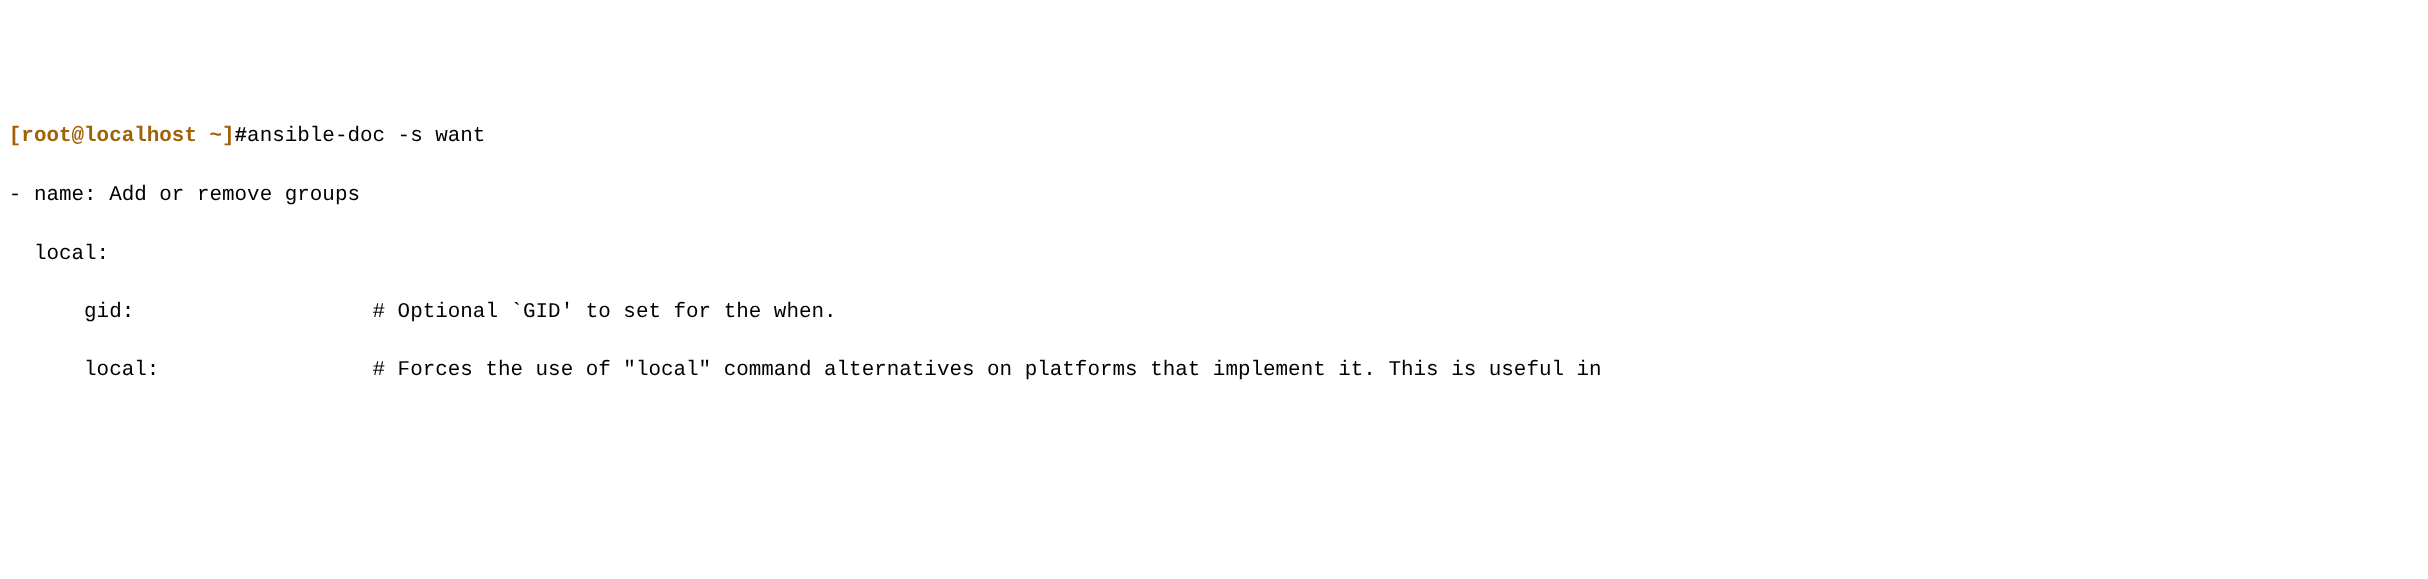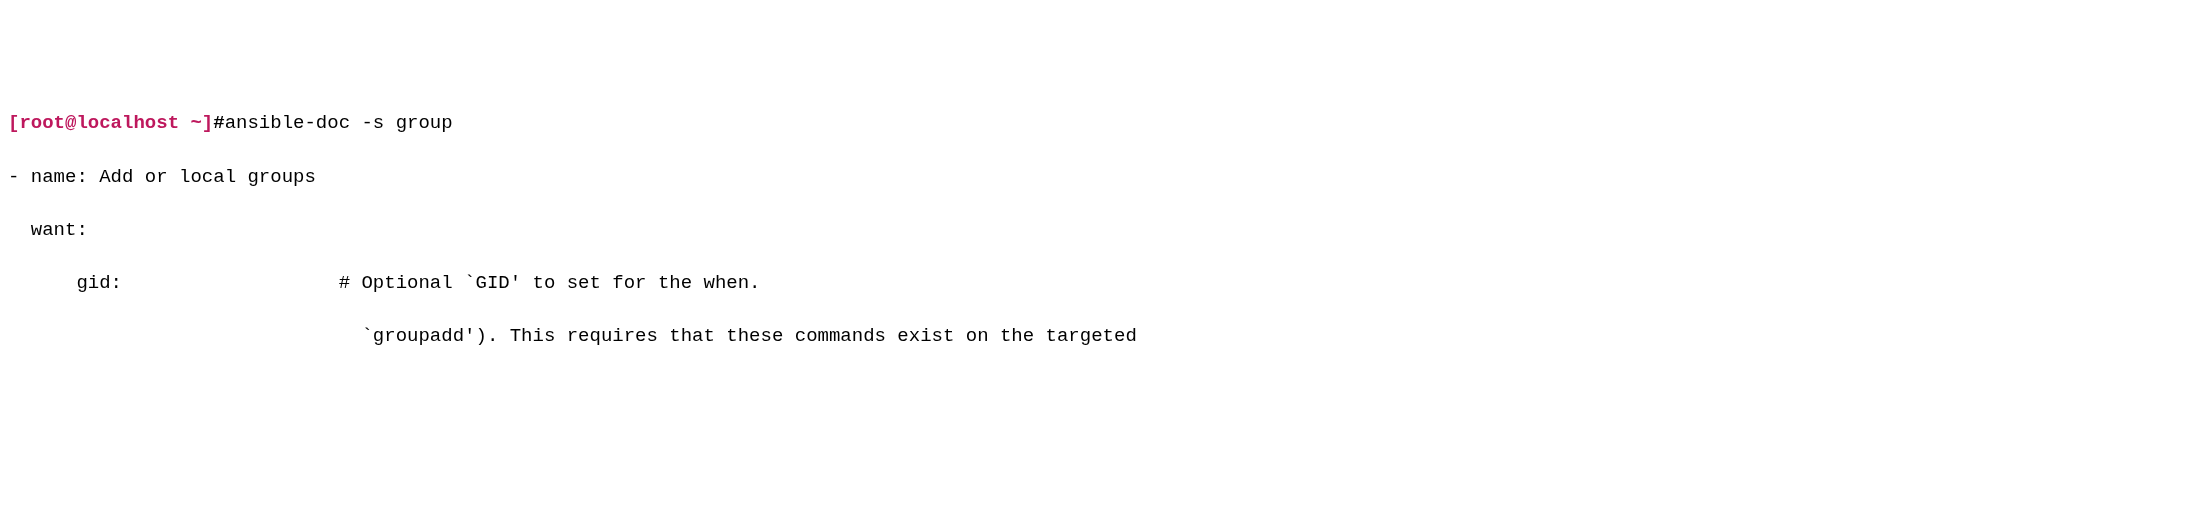--- a/index.html
+++ b/index.html
@@ -11,21 +11,21 @@
       background: #ffffff;
       font-family: "Courier New", monospace;
       font-size: 19px;
       line-height: 1.4;
       color: #000000;
       padding: 4px 8px;
       white-space: pre;
       position: relative;
     }
     .prompt-user {
-      color: #be185d;
+      color: #a16207;
       font-weight: bold;
     }
     .prompt-normal {
       color: #000000;
       font-weight: bold;
     }
     .command {
       color: #000000;
     }
     .output {
@@ -33,25 +33,25 @@
     }
     .line {
       display: block;
     }
   </style>
 </head>
 <body>
 
 
 
-<div><span class="line"><span class="prompt-user">[root@localhost ~]</span><span class="prompt-normal">#</span><span class="command">ansible-doc -s group</span></span>
-<span class="line output">- name: Add or local groups</span>
-<span class="line output">  want:</span>
+<div><span class="line"><span class="prompt-user">[root@localhost ~]</span><span class="prompt-normal">#</span><span class="command">ansible-doc -s want</span></span>
+<span class="line output">- name: Add or remove groups</span>
+<span class="line output">  local:</span>
 <span class="line output">      gid:                   # Optional `GID' to set for the when.</span>
-<span class="line output">                               `groupadd'). This requires that these commands exist on the targeted</span>
+<span class="line output">      local:                 # Forces the use of "local" command alternatives on platforms that implement it. This is useful in</span>
 
 
 
 
 
 
 </div>
 
 
 

